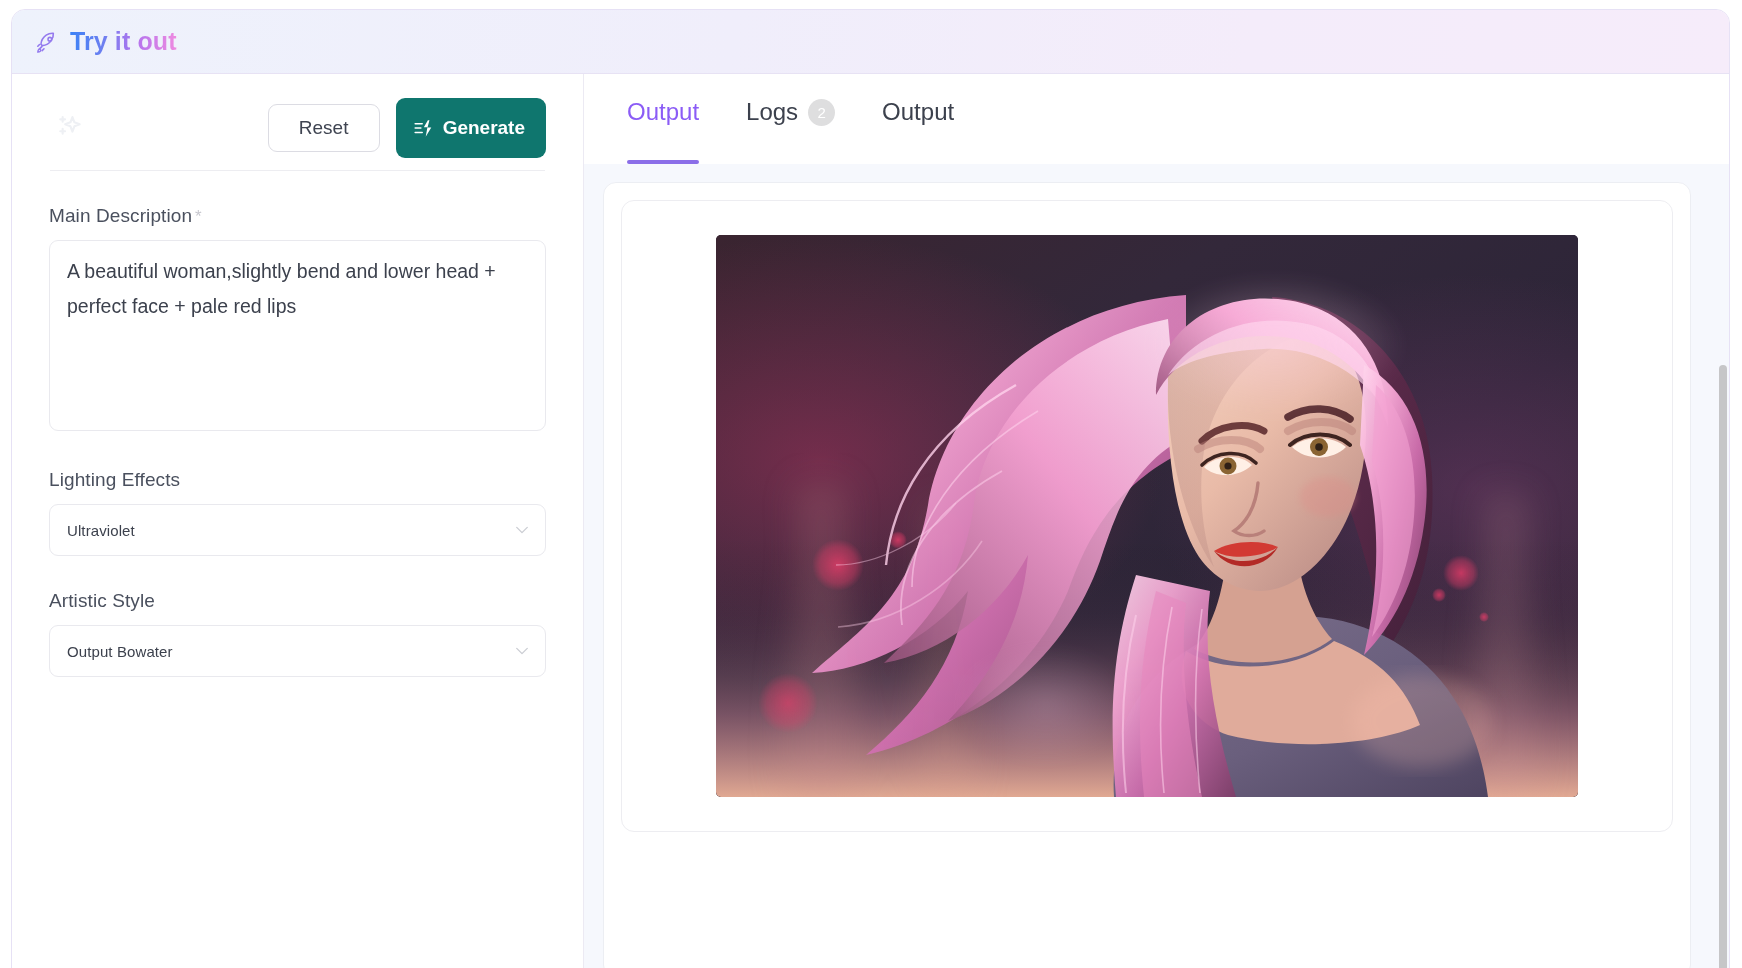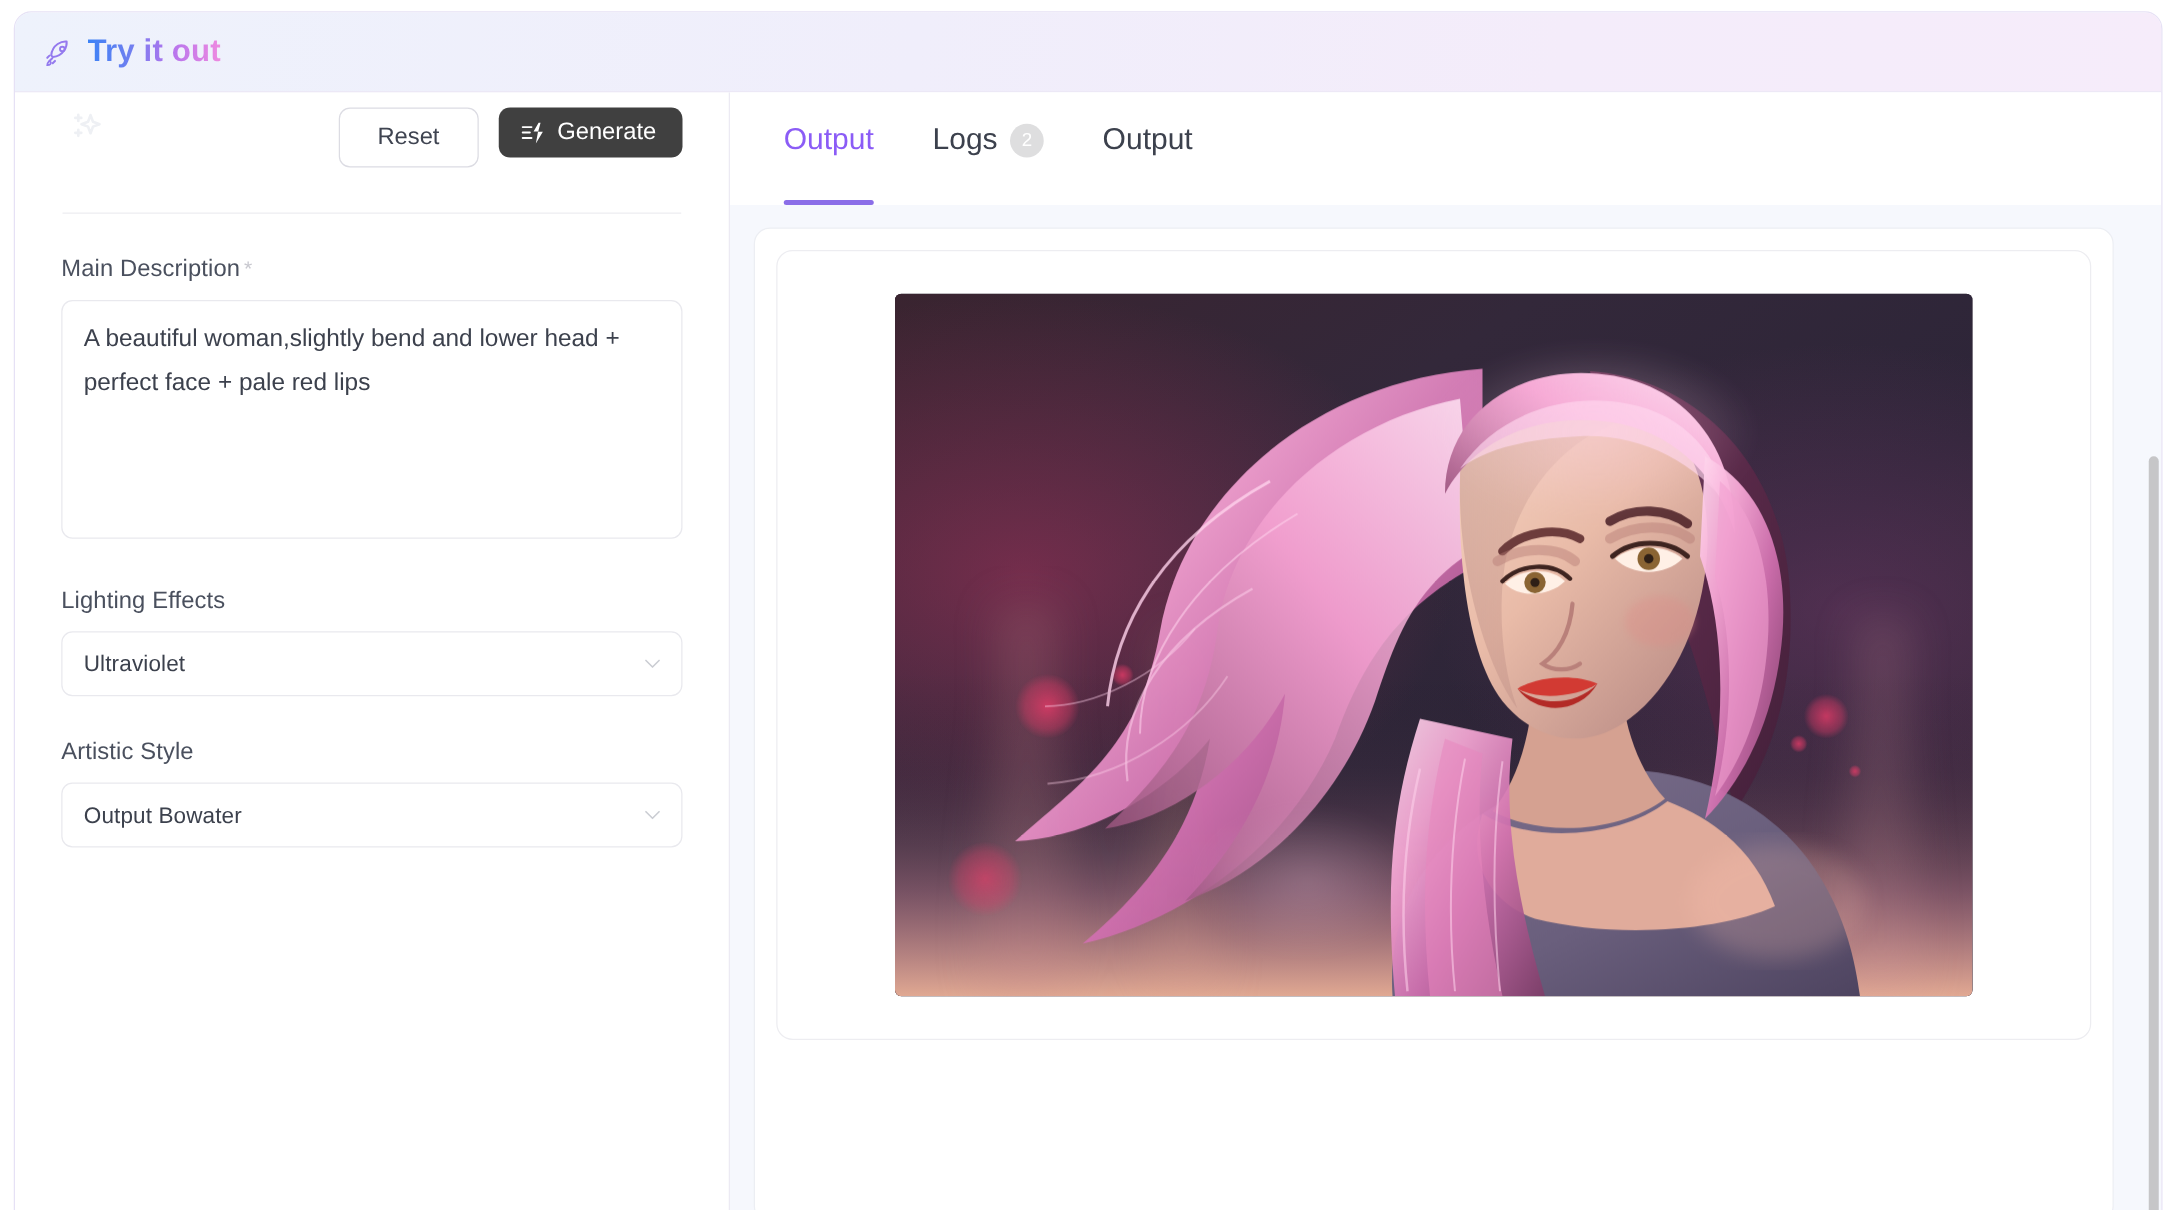--- a/index.html
+++ b/index.html
@@ -50,54 +50,55 @@
   .left-panel {
     width: 572px;
     background: #ffffff;
     border-right: 1px solid #eceaf3;
     padding: 0 37px;
     position: relative;
     flex: 0 0 572px;
   }
   .action-row {
     display: flex;
-    align-items: flex-start;
+    align-items: center;
     height: 96px;
     padding-top: 12px;
   }
   .sparkle-icon { width: 34px; height: 34px; margin-left: 5px; display: block; }
   .spacer { flex: 1 1 auto; }
   .btn-reset {
     height: 48px;
     min-width: 112px;
     padding: 0 20px;
     background: #ffffff;
     border: 1px solid #dcdce3;
     border-radius: 9px;
     font-size: 19px;
     color: #3f4451;
     font-family: "Liberation Sans", sans-serif;
     cursor: pointer;
     line-height: 46px;
     text-align: center;
   }
   .btn-generate {
-    height: 40px;
+    height: 60px;
     margin-left: 16px;
     padding: 0 21px 0 17px;
-    background: #404040;
+    background: #0f766e;
     border: none;
     border-radius: 9px;
     font-size: 19px;
     color: #ffffff;
     font-family: "Liberation Sans", sans-serif;
     cursor: pointer;
     display: flex;
     align-items: center;
     gap: 9px;
+    font-weight: bold;
   }
   .gen-icon { width: 21px; height: 21px; display: block; }
 
   .divider-line {
     height: 1px;
     background: #ededf1;
     margin: 0 1px 0 1px;
   }
 
   .field-block { margin-top: 34px; }
@@ -132,21 +133,21 @@
     border: 1px solid #e9e9ee;
     border-radius: 9px;
     background: #fff;
     display: flex;
     align-items: center;
     padding: 0 14px 0 17px;
     cursor: pointer;
   }
   .select-value {
     flex: 1 1 auto;
-    font-size: 18px;
+    font-size: 15px;
     color: #3c414d;
     letter-spacing: .1px;
   }
   .chev { width: 18px; height: 18px; display: block; opacity: .75; }
 
   
   .right-panel {
     flex: 1 1 auto;
     display: flex;
     flex-direction: column;

